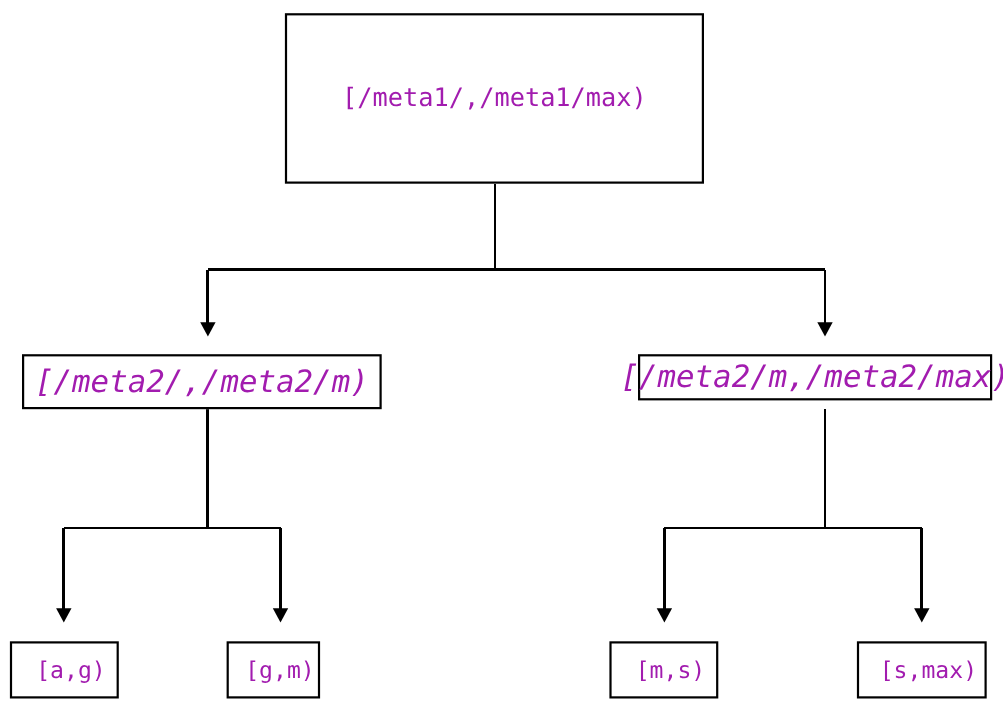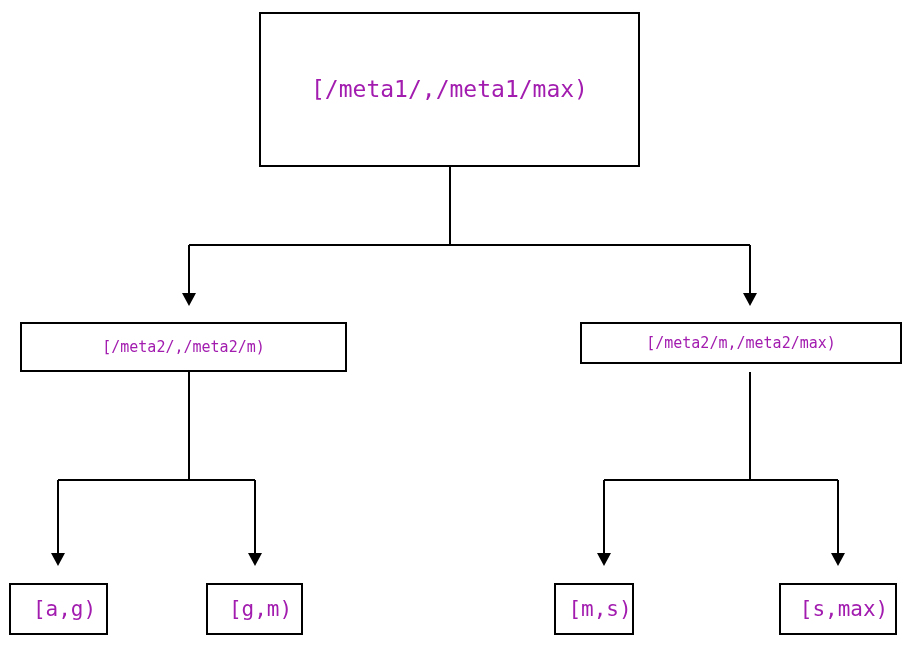--- a/index.html
+++ b/index.html
@@ -57,31 +57,31 @@
     width: 327px;
     height: 50px;
   }
   #node-mid-right {
     left: 580px;
     top: 322px;
     width: 322px;
     height: 42px;
   }
   #node-mid-left .node-label,
-  #node-mid-right .node-label { font-size: 15px; }
+  #node-mid-right .node-label { font-size: 28px; font-style: italic; }
   
   .leaf {
     top: 583px;
     height: 52px;
     padding-left: 12px;
   }
   .leaf .node-label { font-size: 21px; }
   #node-leaf-ag  { left: 9px;   width: 99px; }
-  #node-leaf-gm  { left: 206px; width: 97px; }
-  #node-leaf-ms  { left: 554px; width: 80px; }
+  #node-leaf-gm  { left: 206px; width: 85px; }
+  #node-leaf-ms  { left: 554px; width: 99px; }
   #node-leaf-smax{ left: 779px; width: 118px; text-align: center; }
 </style>
 </head>
 <body>
 
 <div id="canvas">
 
   <svg id="edge-layer" viewBox="0 0 912 652" width="912" height="652" aria-hidden="true">
     <g stroke="#000000" stroke-width="2.6" fill="none" shape-rendering="crispEdges">
 

